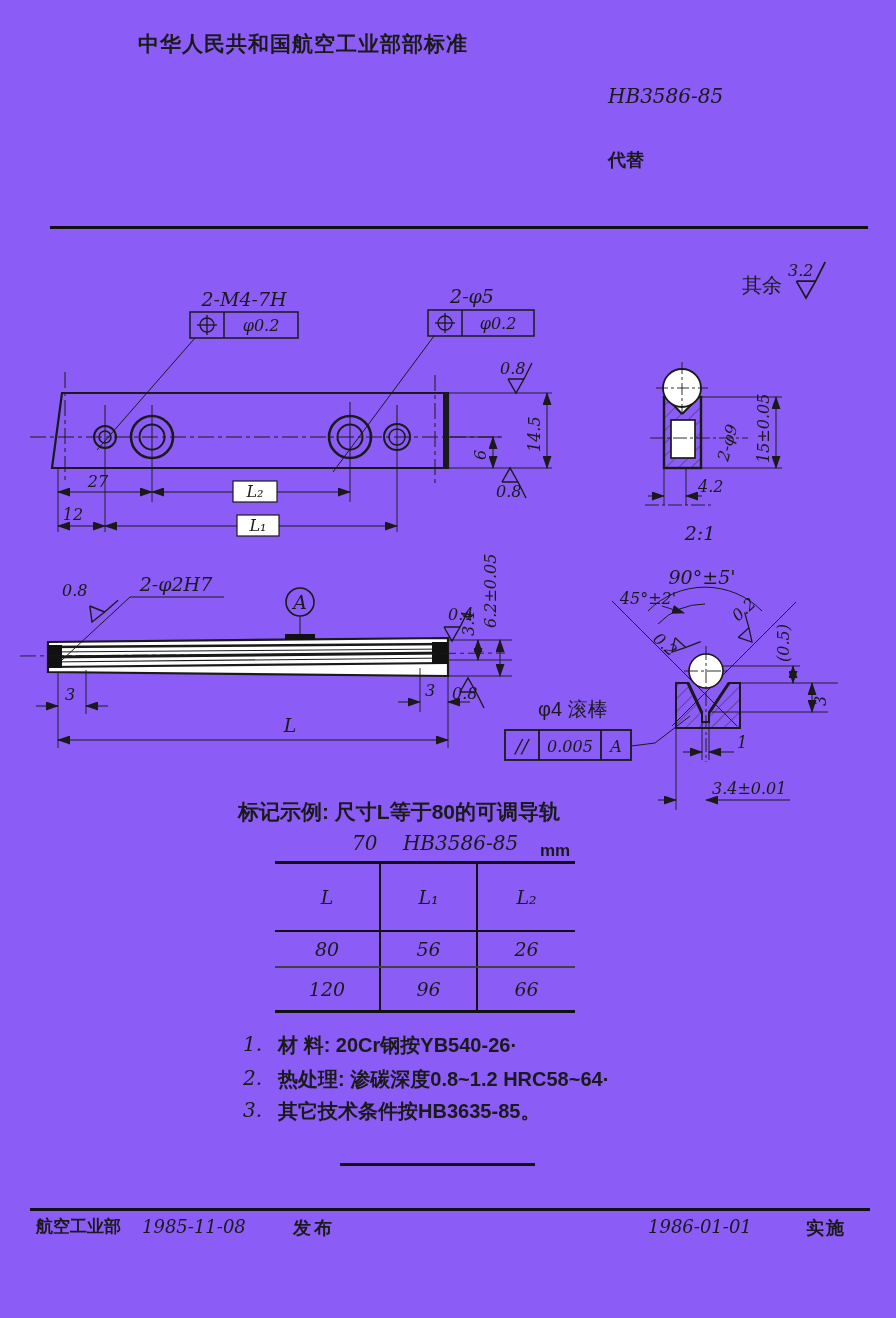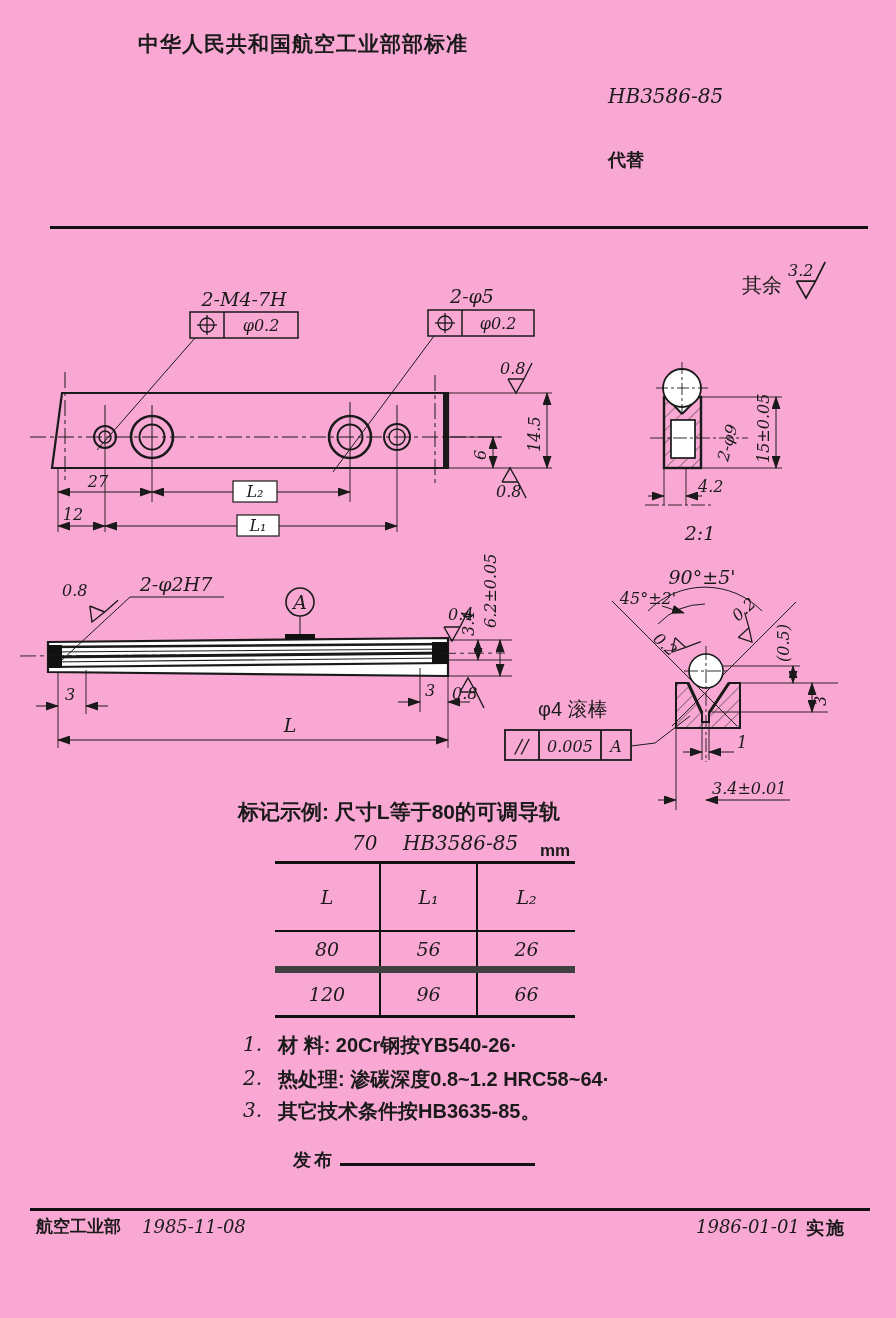--- a/index.html
+++ b/index.html
@@ -1,50 +1,50 @@
 <!DOCTYPE html>
 <html><head>
 <meta charset="utf-8">
 <style>
   html,body{margin:0;padding:0;background:#e8e8e8;}
-  .page{position:relative;width:896px;height:1318px;background:#f9a8d4;overflow:hidden;
+  .page{position:relative;width:896px;height:1318px;background:#8b5cf6;overflow:hidden;
         color:#1a1a1a;font-family:"Liberation Sans",sans-serif;}
   .abs{position:absolute;}
   .cn{font-family:"Liberation Sans",sans-serif;font-weight:bold;}
   .hw{font-family:"DejaVu Serif",serif;font-style:italic;}
   .rule{background:#111;}
   
   .org-title{left:138px;top:30px;font-size:21px;font-weight:bold;letter-spacing:1px;}
   .std-no{left:608px;top:84px;font-size:20px;}
   .doc-title{left:222px;top:118px;font-size:29px;letter-spacing:26px;font-weight:bold;
              font-family:"DejaVu Serif",serif;}
   .supersedes{left:608px;top:148px;font-size:18px;}
   
   .mark1{left:238px;top:798px;font-size:21px;}
   .mark2{left:352px;top:831px;font-size:20px;white-space:pre;}
   .unit{left:540px;top:841px;font-size:17px;}
   
   .spec-table{left:275px;top:861px;width:300px;border-top:3px solid #111;border-bottom:3px solid #111;}
   .t-row{display:flex;}
   .t-head{height:66px;border-bottom:2px solid #111;}
-  .t-r1{height:34px;border-bottom:7px solid #404040;}
+  .t-r1{height:34px;border-bottom:2px solid #404040;}
   .t-r2{height:42px;}
   .t-cell{box-sizing:border-box;display:flex;align-items:center;justify-content:center;
           font-size:19px;}
   .t-c1{width:106px;border-right:2px solid #111;}
   .t-c2{width:97px;border-right:2px solid #111;}
   .t-c3{width:97px;}
   
   .note{font-size:20px;display:flex;gap:16px;}
   .note .no{font-family:"DejaVu Serif",serif;font-style:italic;}
   
   .f-org{left:36px;top:1215px;font-size:17px;font-weight:bold;}
   .f-d1{left:142px;top:1216px;font-size:18px;}
-  .f-fabu{left:293px;top:1148px;font-size:18px;font-weight:bold;letter-spacing:3px;}
-  .f-d2{left:648px;top:1216px;font-size:18px;margin-left:48px;}
+  .f-fabu{left:293px;top:1216px;font-size:18px;font-weight:bold;letter-spacing:3px;}
+  .f-d2{left:648px;top:1216px;font-size:18px;}
   .f-shishi{left:806px;top:1216px;font-size:18px;font-weight:bold;letter-spacing:2px;}
   
   svg{position:absolute;left:0;top:0;}
   svg text{fill:#1a1a1a;}
   .dim{font-family:"DejaVu Serif",serif;font-style:italic;font-size:16px;}
   .dimL{font-family:"DejaVu Serif",serif;font-style:italic;font-size:19px;}
   .cnt{font-family:"Liberation Sans",sans-serif;font-size:20px;}
 </style>
 </head>
 <body>

